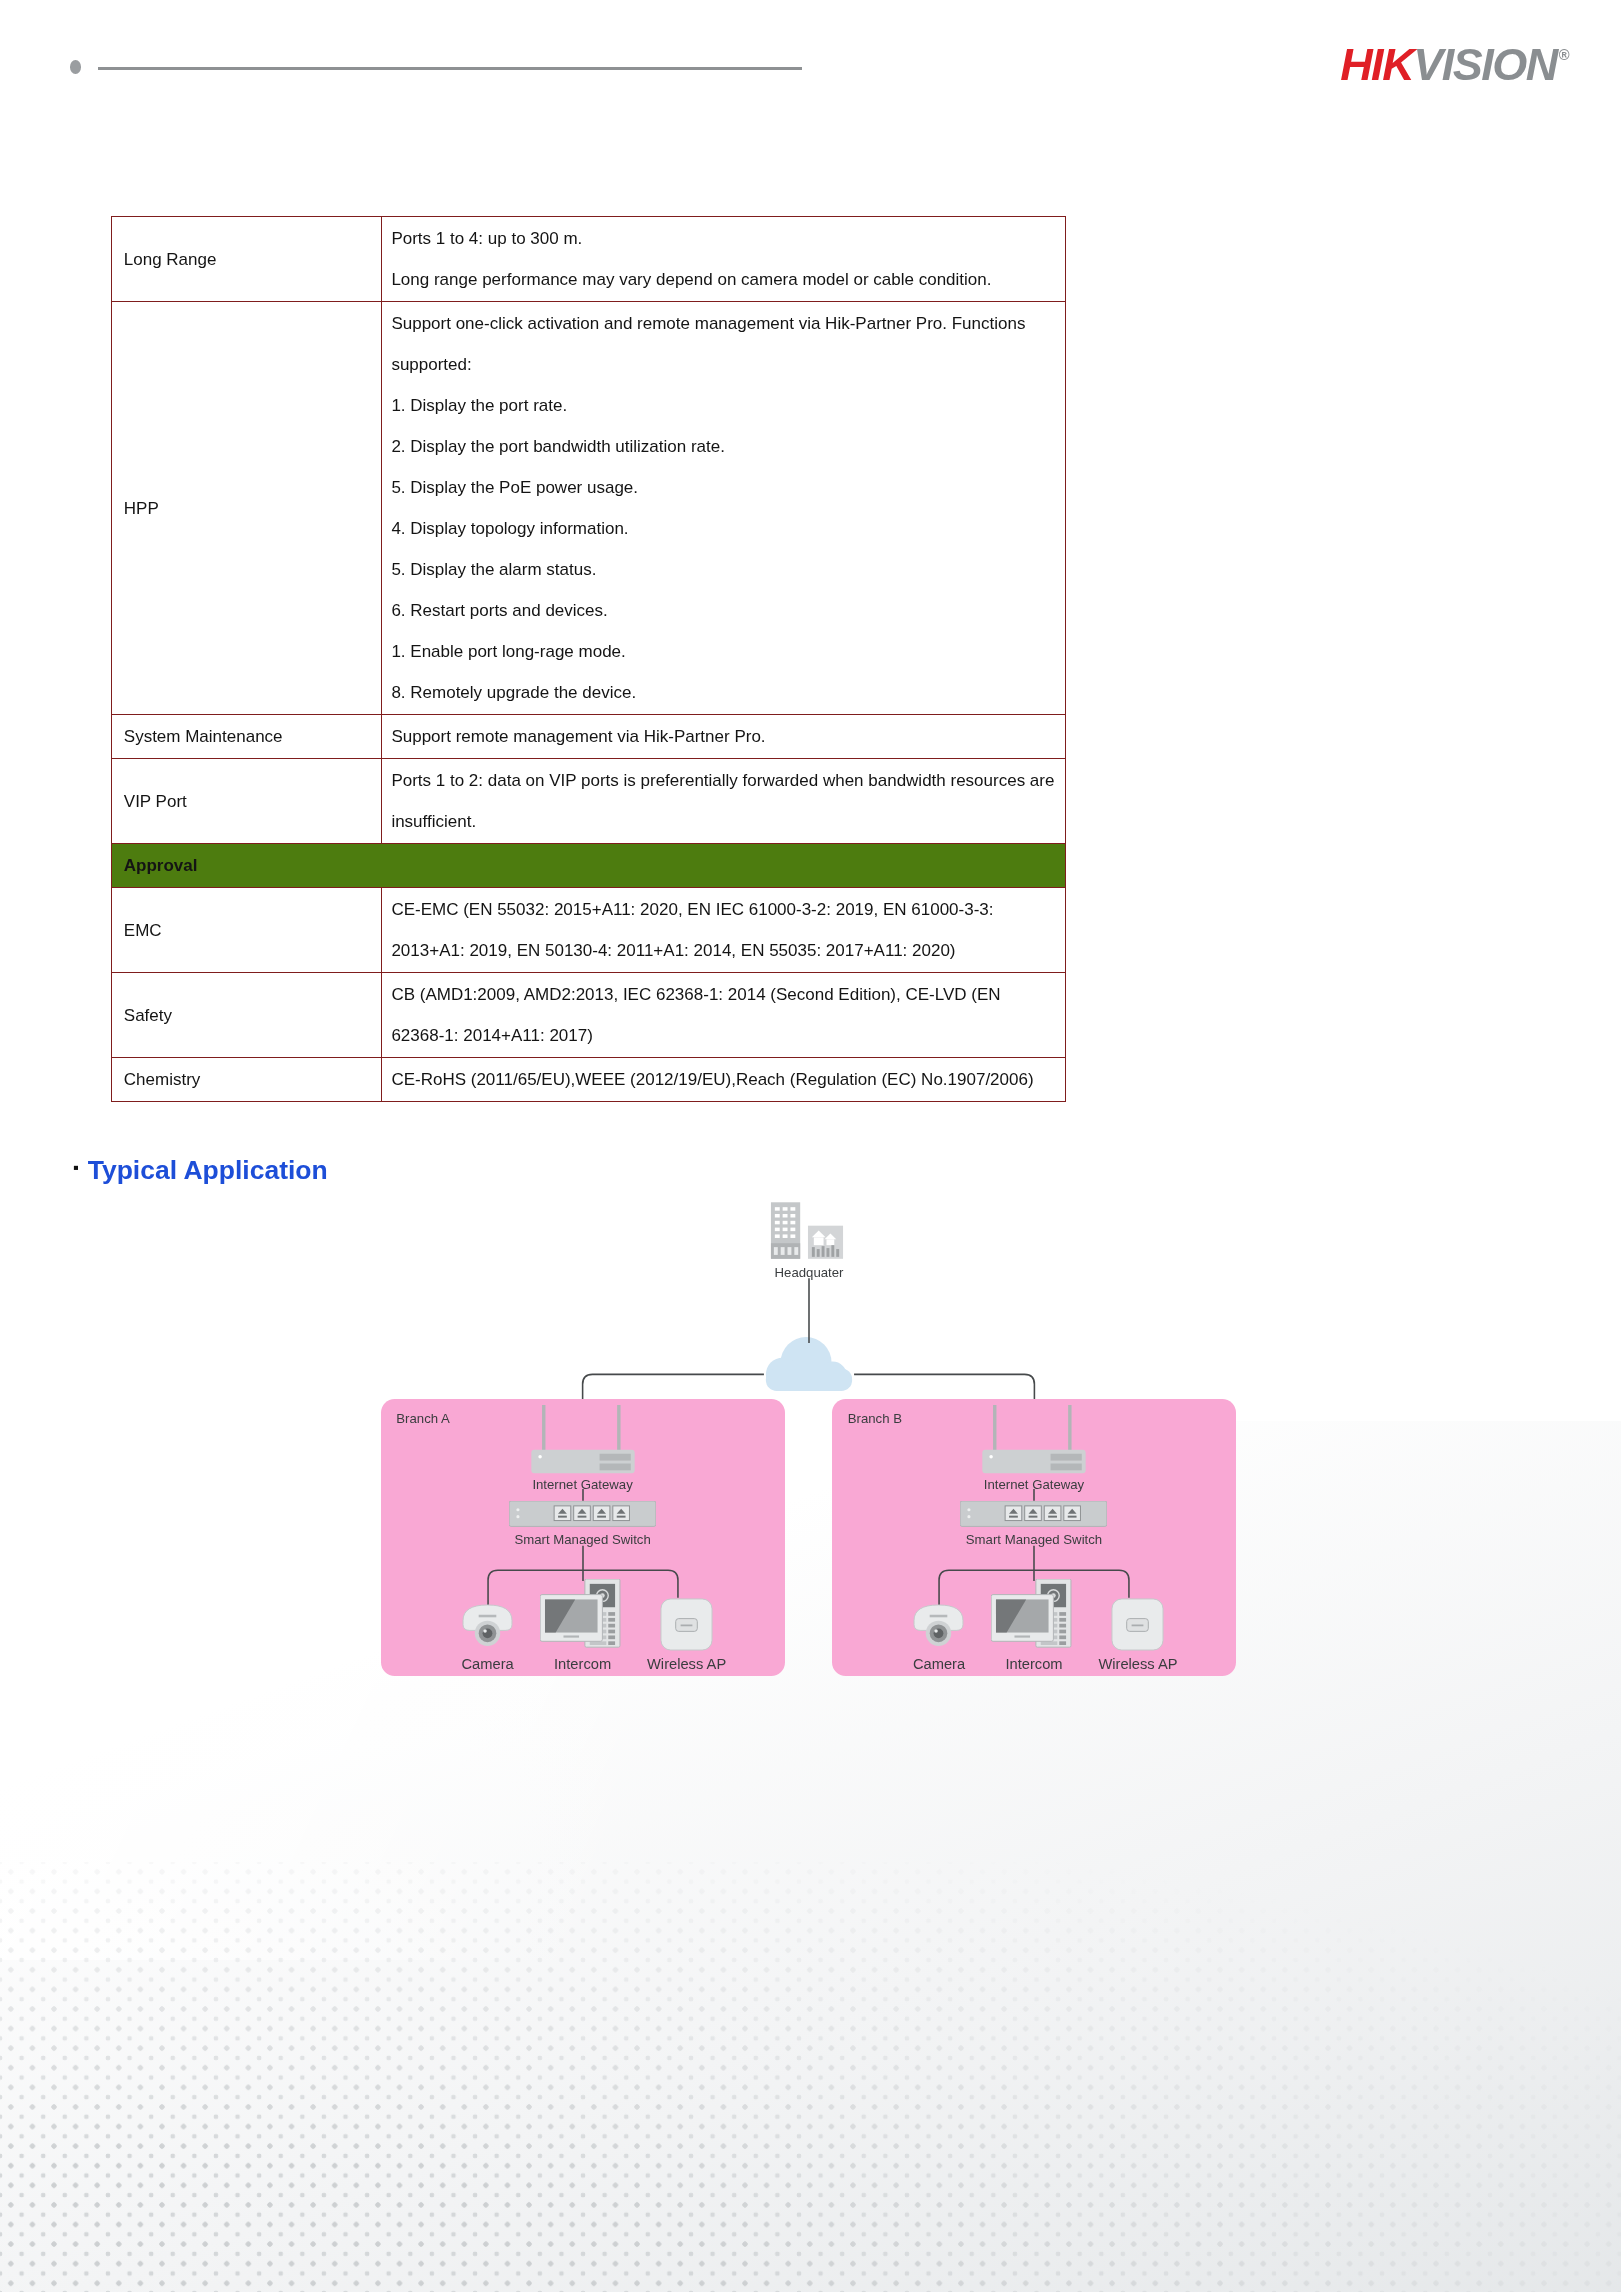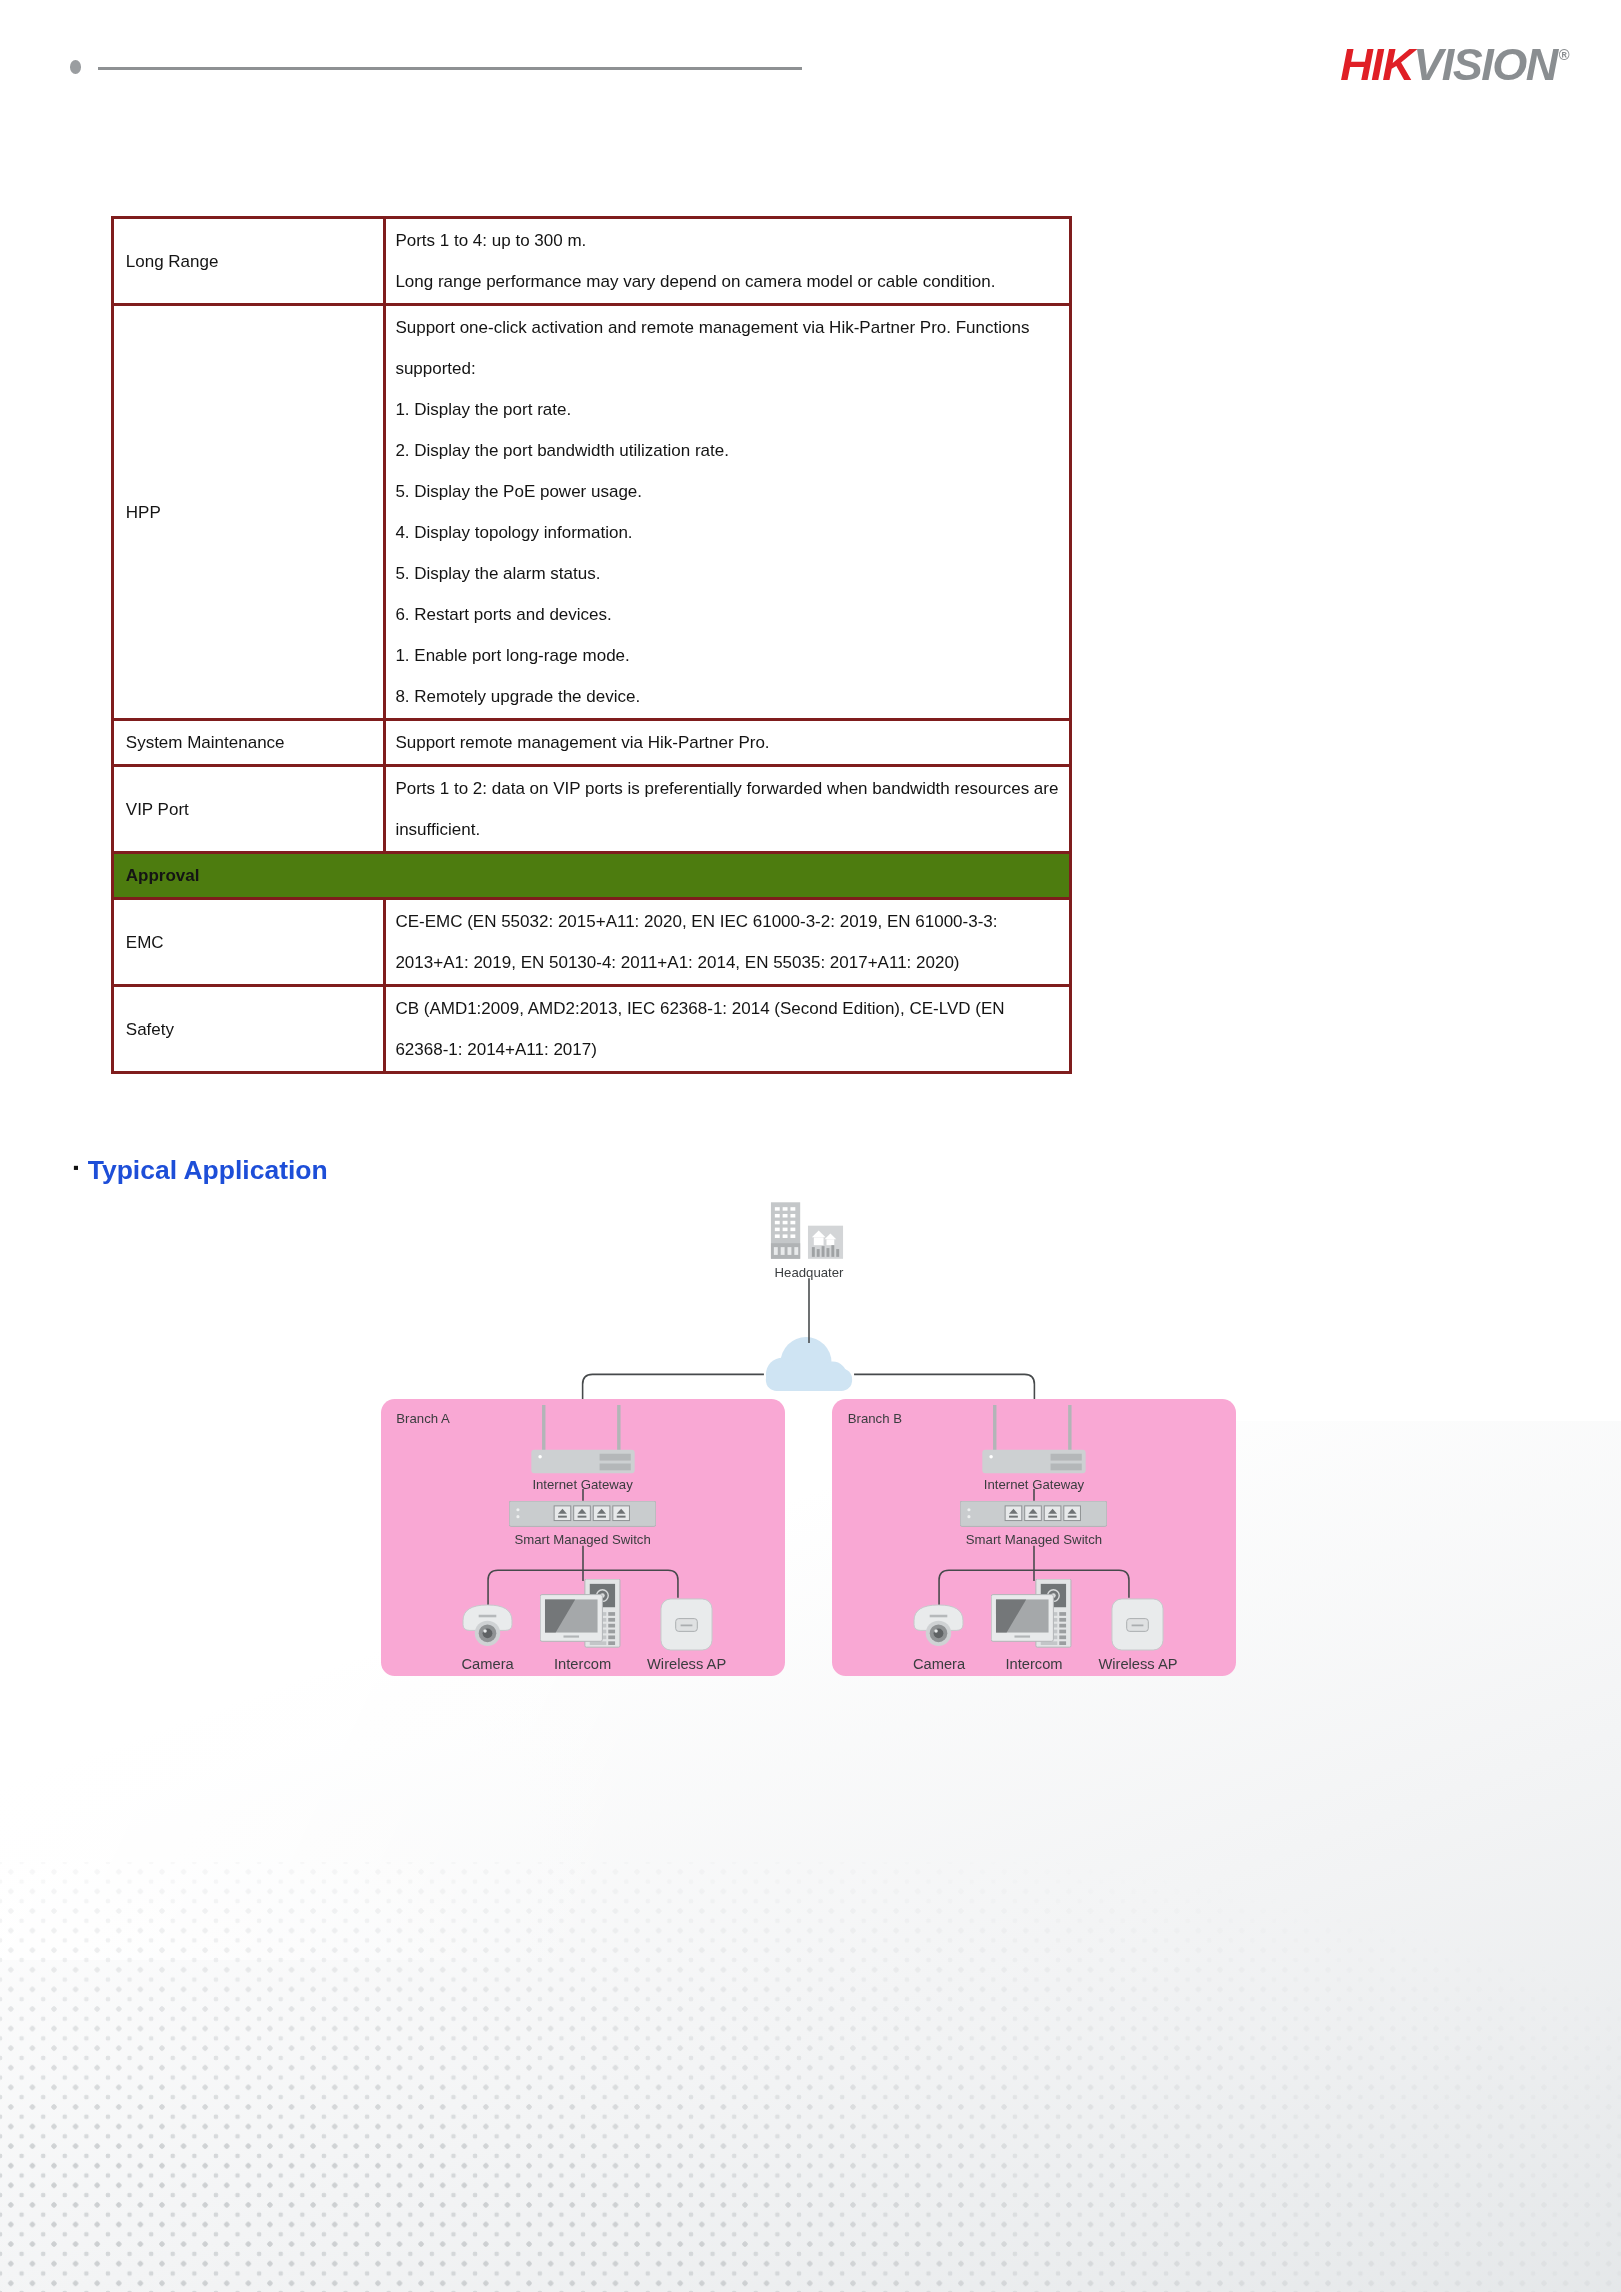--- a/index.html
+++ b/index.html
@@ -28,21 +28,21 @@
   }
   
   .hdr-dot{position:absolute;left:70px;top:60px;width:10.8px;height:13.7px;border-radius:50%;background:#9a9da0;z-index:2;}
   .hdr-line{position:absolute;left:98px;top:67px;width:704px;height:2.9px;background:#8e9193;z-index:2;}
   .logo{position:absolute;top:39px;right:55px;z-index:2;font-style:italic;font-weight:bold;font-size:45px;letter-spacing:-1.5px;white-space:nowrap;}
   .logo .hik{color:#e01f26;}
   .logo .vision{color:#8a8e91;text-align:right;}
   .logo sup{font-size:14.7px;font-style:normal;color:#8a8e91;position:relative;top:-3.9px;left:2px;}
   
   .spec{position:absolute;left:111px;top:216px;z-index:2;border-collapse:collapse;table-layout:fixed;width:909px;}
-  .spec td{border:3px solid #7f1d1d;font-size:17px;line-height:41px;vertical-align:middle;padding:1px 11.8px;}
+  .spec td{border:1px solid #7f1d1d;font-size:17px;line-height:41px;vertical-align:middle;padding:1px 11.8px;}
   .spec td.label{width:245px;margin-top:47px;}
   .spec td.value{width:664px;padding-left:9.8px;padding-right:9.8px;}
   .spec tr.section td{background:#4d7c0f;font-weight:bold;}
   
   .heading{position:absolute;left:73px;top:1155px;z-index:2;display:flex;align-items:center;gap:8.8px;}
   .heading .bullet{font-size:16.7px;line-height:1;color:#111;position:relative;top:-2px;}
   .heading .txt{font-size:26.5px;font-weight:bold;color:#1d4ed8;}
   
   .diagram{position:absolute;left:363px;top:1196px;width:892px;height:490px;z-index:2;}
   .diagram .abs{position:absolute;}
@@ -106,20 +106,26 @@
         <tr>
           <td class="label">EMC</td>
           <td class="value">
             <div>CE-EMC (EN 55032: 2015+A11: 2020, EN IEC 61000-3-2: 2019, EN 61000-3-3: 2013+A1: 2019, EN 50130-4: 2011+A1: 2014, EN 55035: 2017+A11: 2020)</div>
           </td>
         </tr>
         <tr>
           <td class="label">Safety</td>
           <td class="value">
             <div>CB (AMD1:2009, AMD2:2013, IEC 62368-1: 2014 (Second Edition), CE-LVD (EN 62368-1: 2014+A11: 2017)</div>
+          </td>
+        </tr>
+        <tr>
+          <td class="label">Chemistry</td>
+          <td class="value">
+            <div>CE-RoHS (2011/65/EU),WEEE (2012/19/EU),Reach (Regulation (EC) No.1907/2006)</div>
           </td>
         </tr>
       </tbody>
   </table>
 
   <div class="heading">
     <span class="bullet">▪</span>
     <span class="txt">Typical Application</span>
   </div>
 

